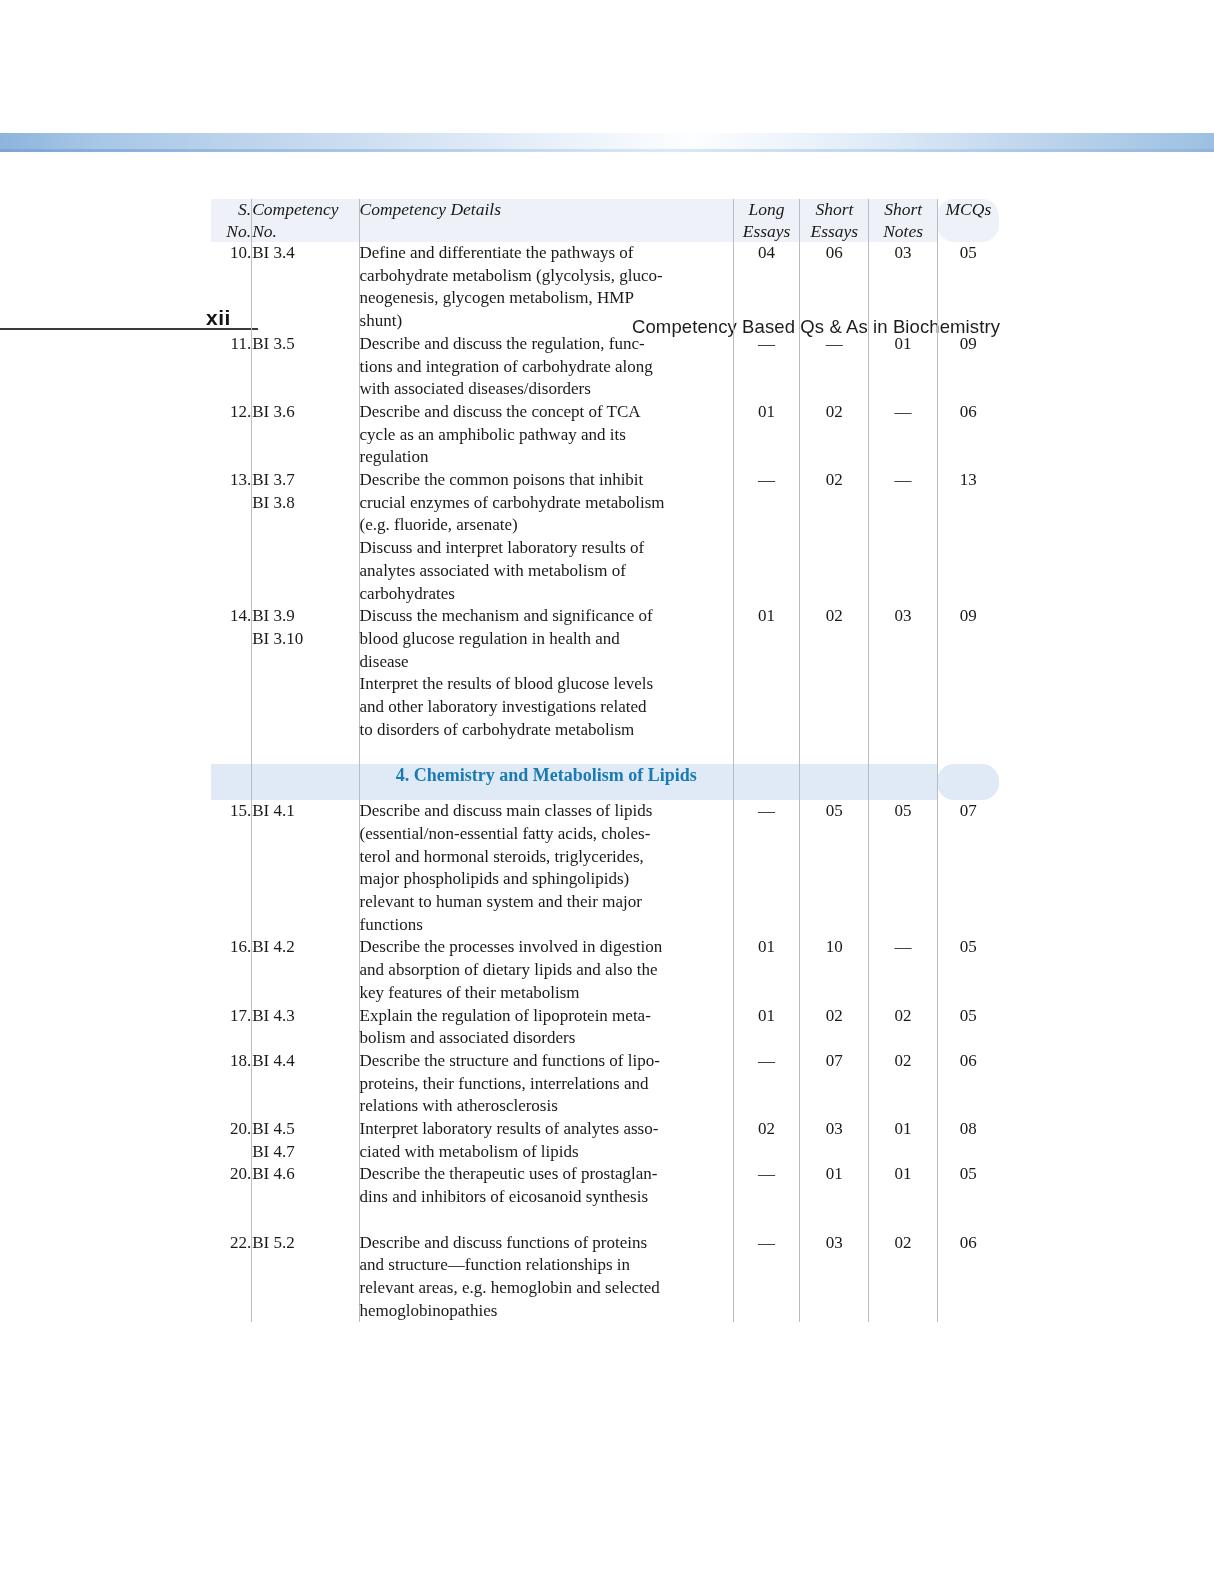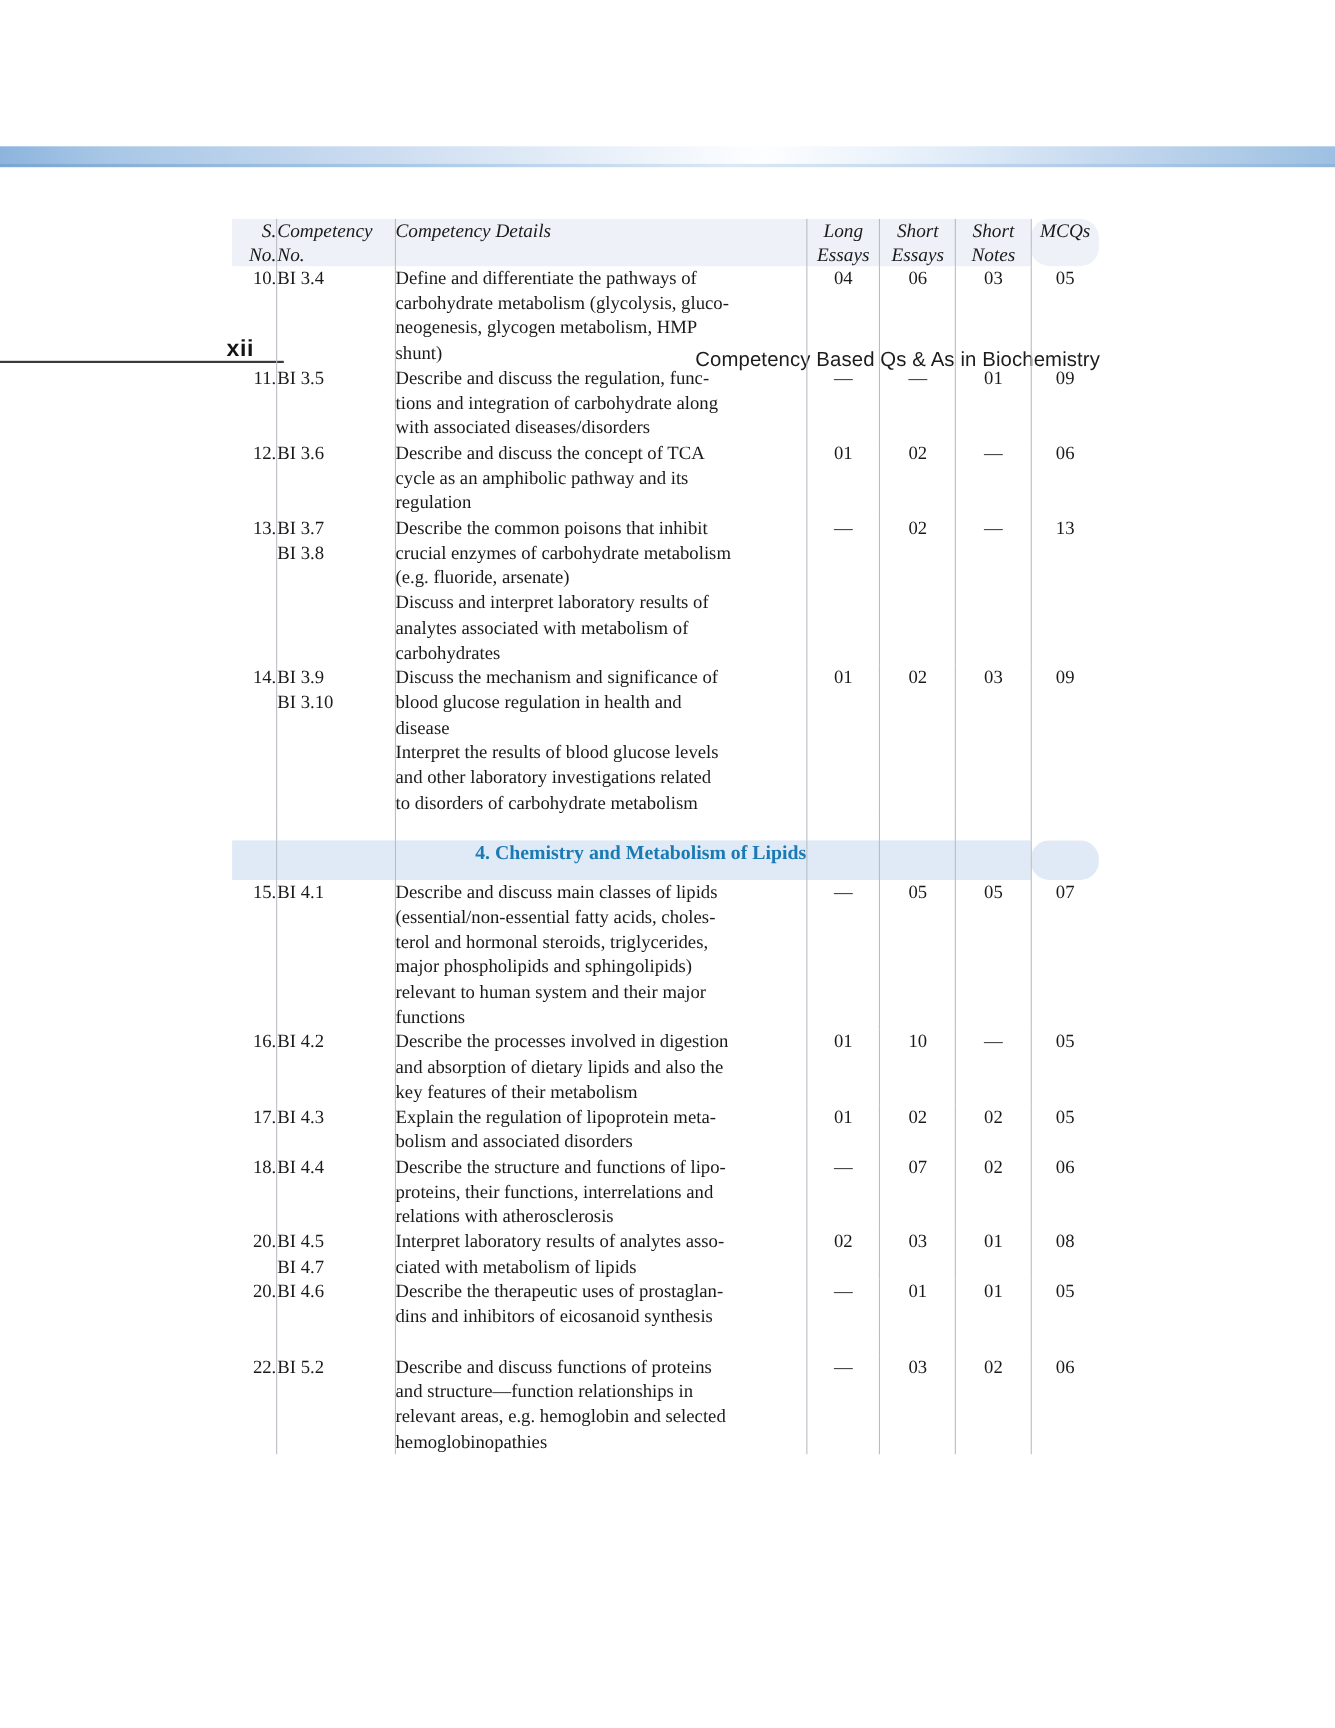--- a/index.html
+++ b/index.html
@@ -133,21 +133,21 @@
   .detail-line { white-space: nowrap; }
 
   
   .section-row td {
     background: #dfeaf6;
     border-right: 1px solid #b9bcc4;
     height: 36px;
   }
   .section-row td.last { border-right: none; }
   .section-title {
-    text-align: right;
+    text-align: center;
     color: #1a7ab4;
     font-weight: bold;
     font-size: 18px;
     white-space: nowrap;
     padding-top: 6px;
   }
   .spacer-row td { height: 13px; border-right: 1px solid #b9bcc4; }
   .spacer-row td.last { border-right: none; }
 
   .dash { letter-spacing: 0px; }

